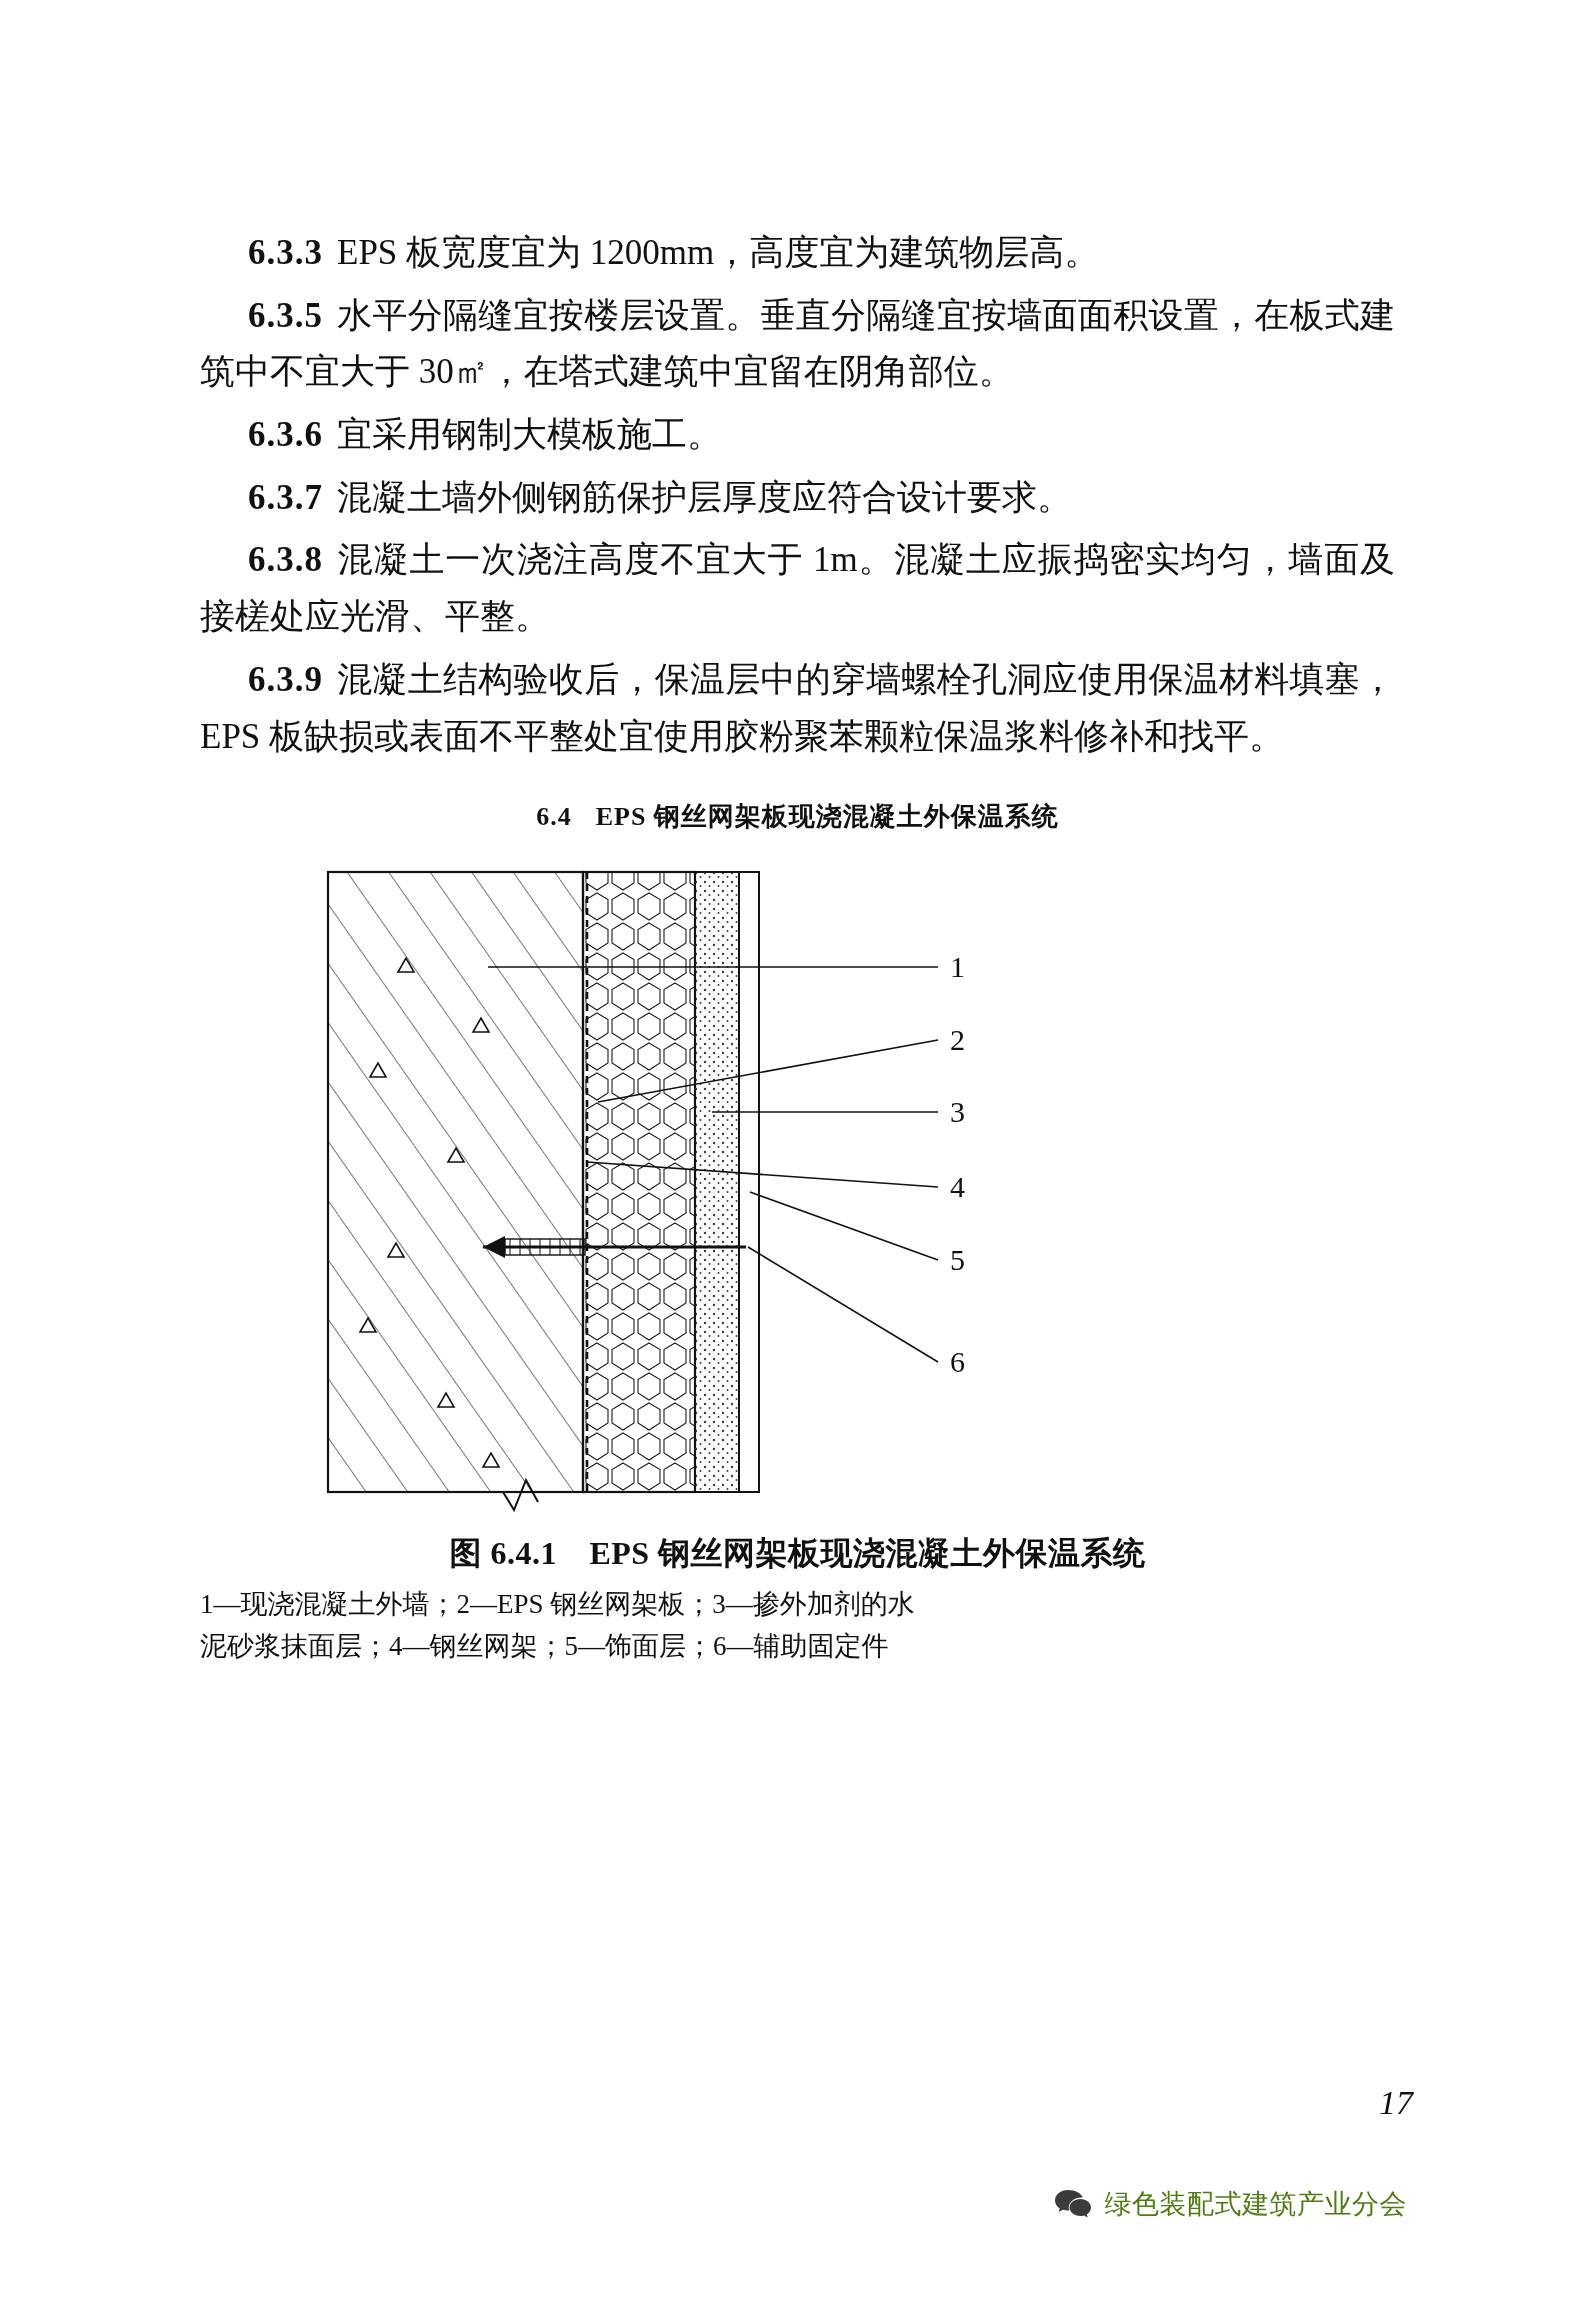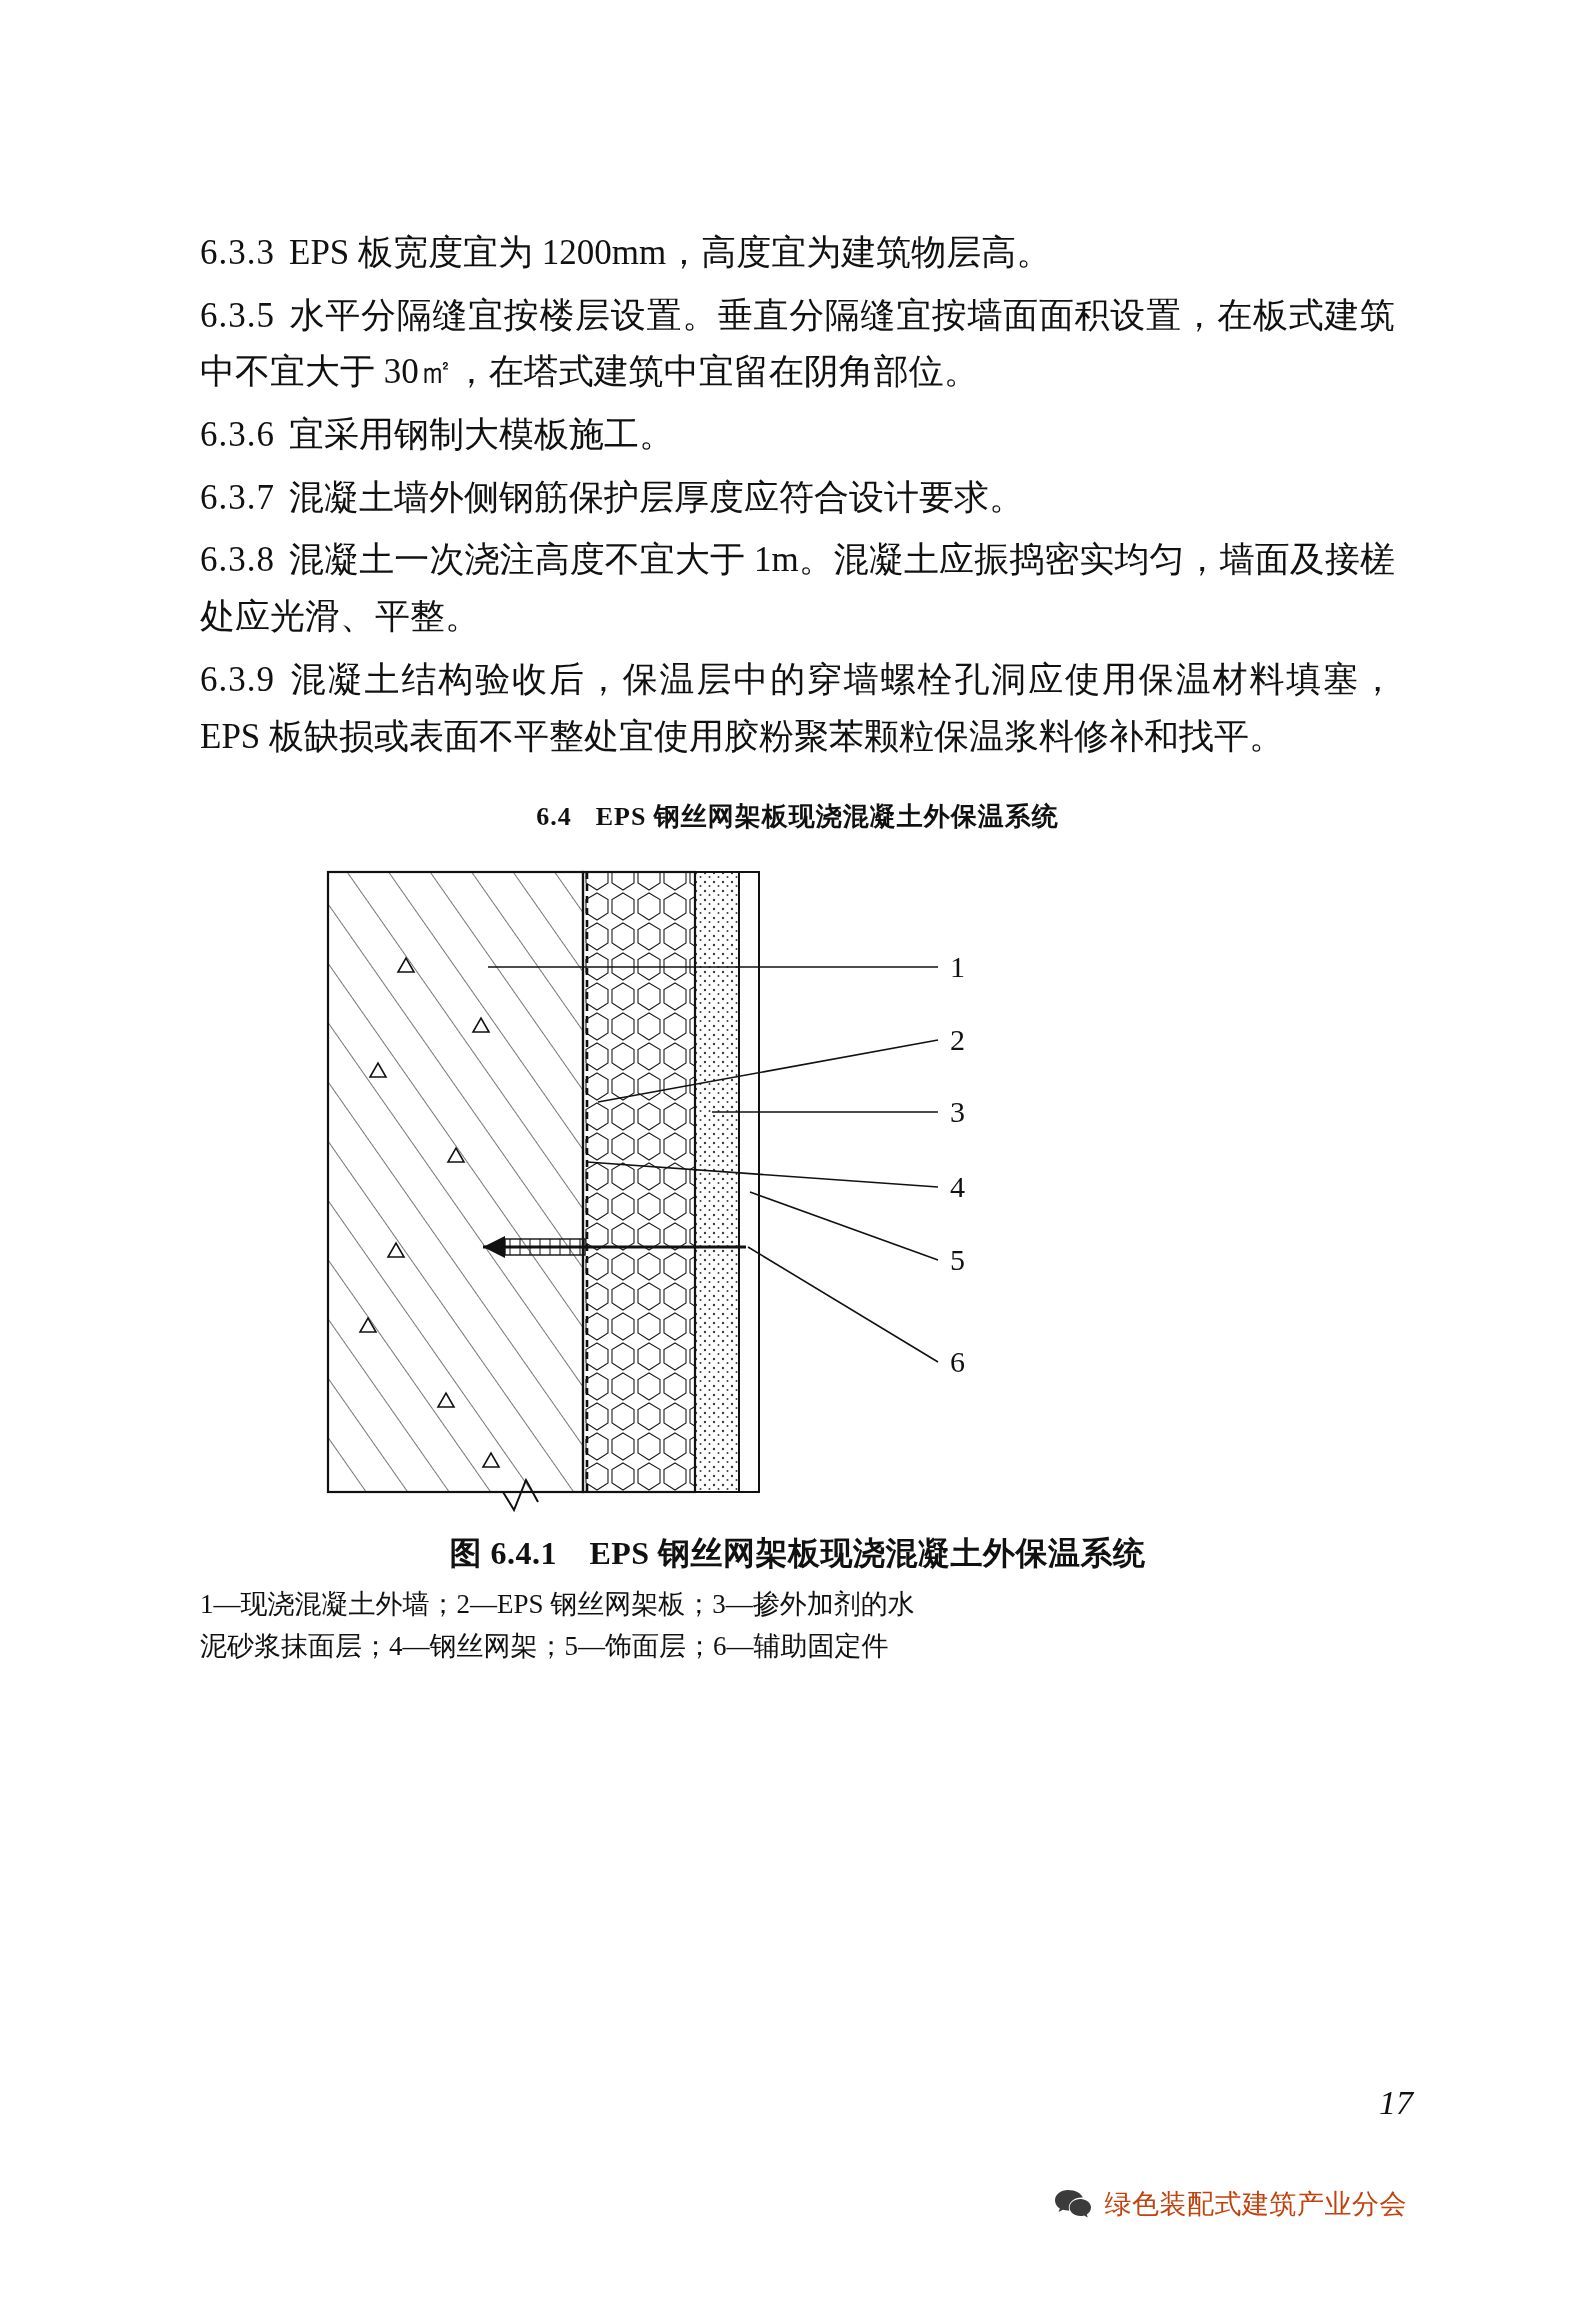--- a/index.html
+++ b/index.html
@@ -30,23 +30,24 @@
   
   .clause {
     display: block;
     font-size: 35px;
     line-height: 1.62;
     margin: 0 0 6px 0;
     text-align: justify;
     text-justify: inter-ideograph;
   }
   .clause .num {
-    font-weight: normal;
+    font-weight: bold;
     letter-spacing: 1px;
     margin-right: 14px;
+    margin-left: 48px;
   }
   .clause .txt {
     font-weight: normal;
   }
   
   .section-head {
     text-align: center;
     font-size: 26px;
     font-weight: bold;
     margin: 34px 0 28px 0;
@@ -86,21 +87,21 @@
     font-family: "Liberation Serif", serif;
   }
   
   .footer-brand {
     position: absolute;
     right: 180px;
     bottom: 78px;
     display: flex;
     align-items: center;
     gap: 12px;
-    color: #c2410c;
+    color: #4d7c0f;
   }
   .footer-brand .wechat {
     width: 40px;
     height: 34px;
     display: inline-block;
   }
   .footer-brand .brand-text {
     font-family: "Liberation Sans", sans-serif;
     font-size: 27px;
     letter-spacing: 0.5px;

